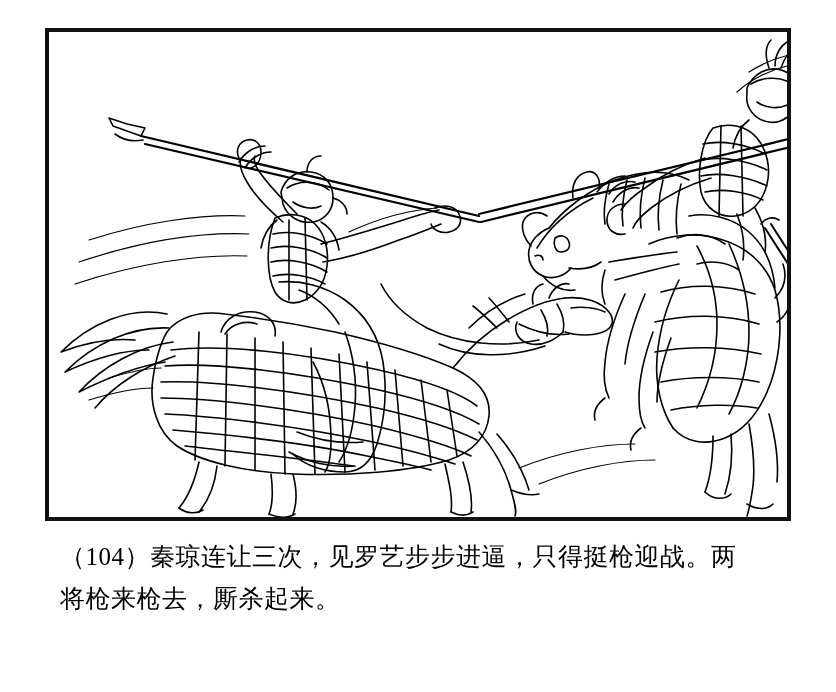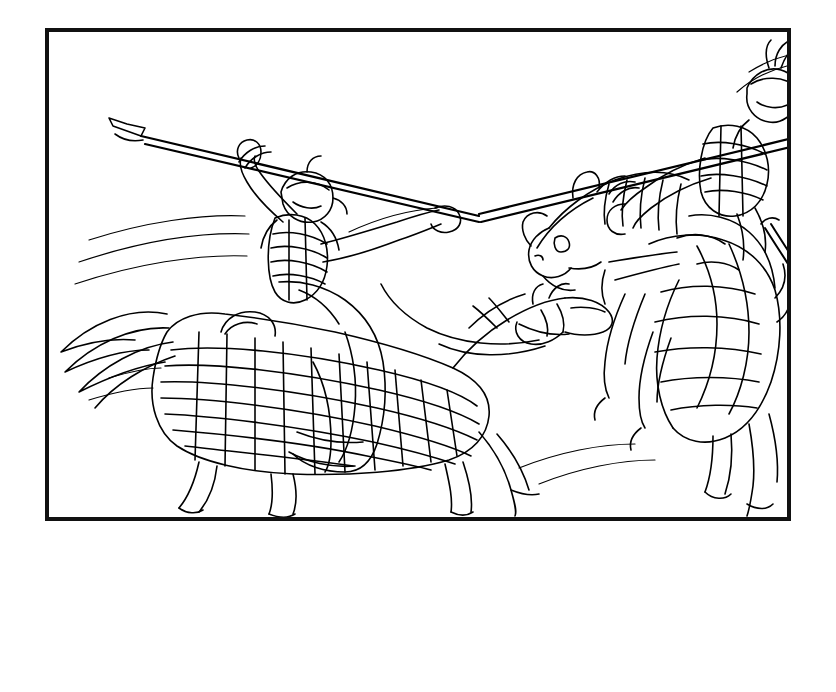--- a/index.html
+++ b/index.html
@@ -284,14 +284,18 @@
         <path d="M30 230 C 90 210, 150 200, 200 202" stroke-width="1.2"></path>
         <path d="M26 252 C 86 232, 148 222, 198 224" stroke-width="1.2"></path>
         <path d="M40 208 C 96 190, 152 182, 196 184" stroke-width="1.2"></path>
         <path d="M300 200 C 330 186, 360 178, 388 176" stroke-width="1.2"></path>
         <path d="M470 436 C 510 420, 552 412, 586 412" stroke-width="1.2"></path>
         <path d="M490 452 C 530 436, 572 428, 606 428" stroke-width="1.2"></path>
       </g>
     </svg>
   </div>
 
+  <div class="caption">
+    <span class="line first">（104）秦琼连让三次，见罗艺步步进逼，只得挺枪迎战。两</span>
+    <span class="line second">将枪来枪去，厮杀起来。</span>
+  </div>
 
 </div>
 
 </body></html>

